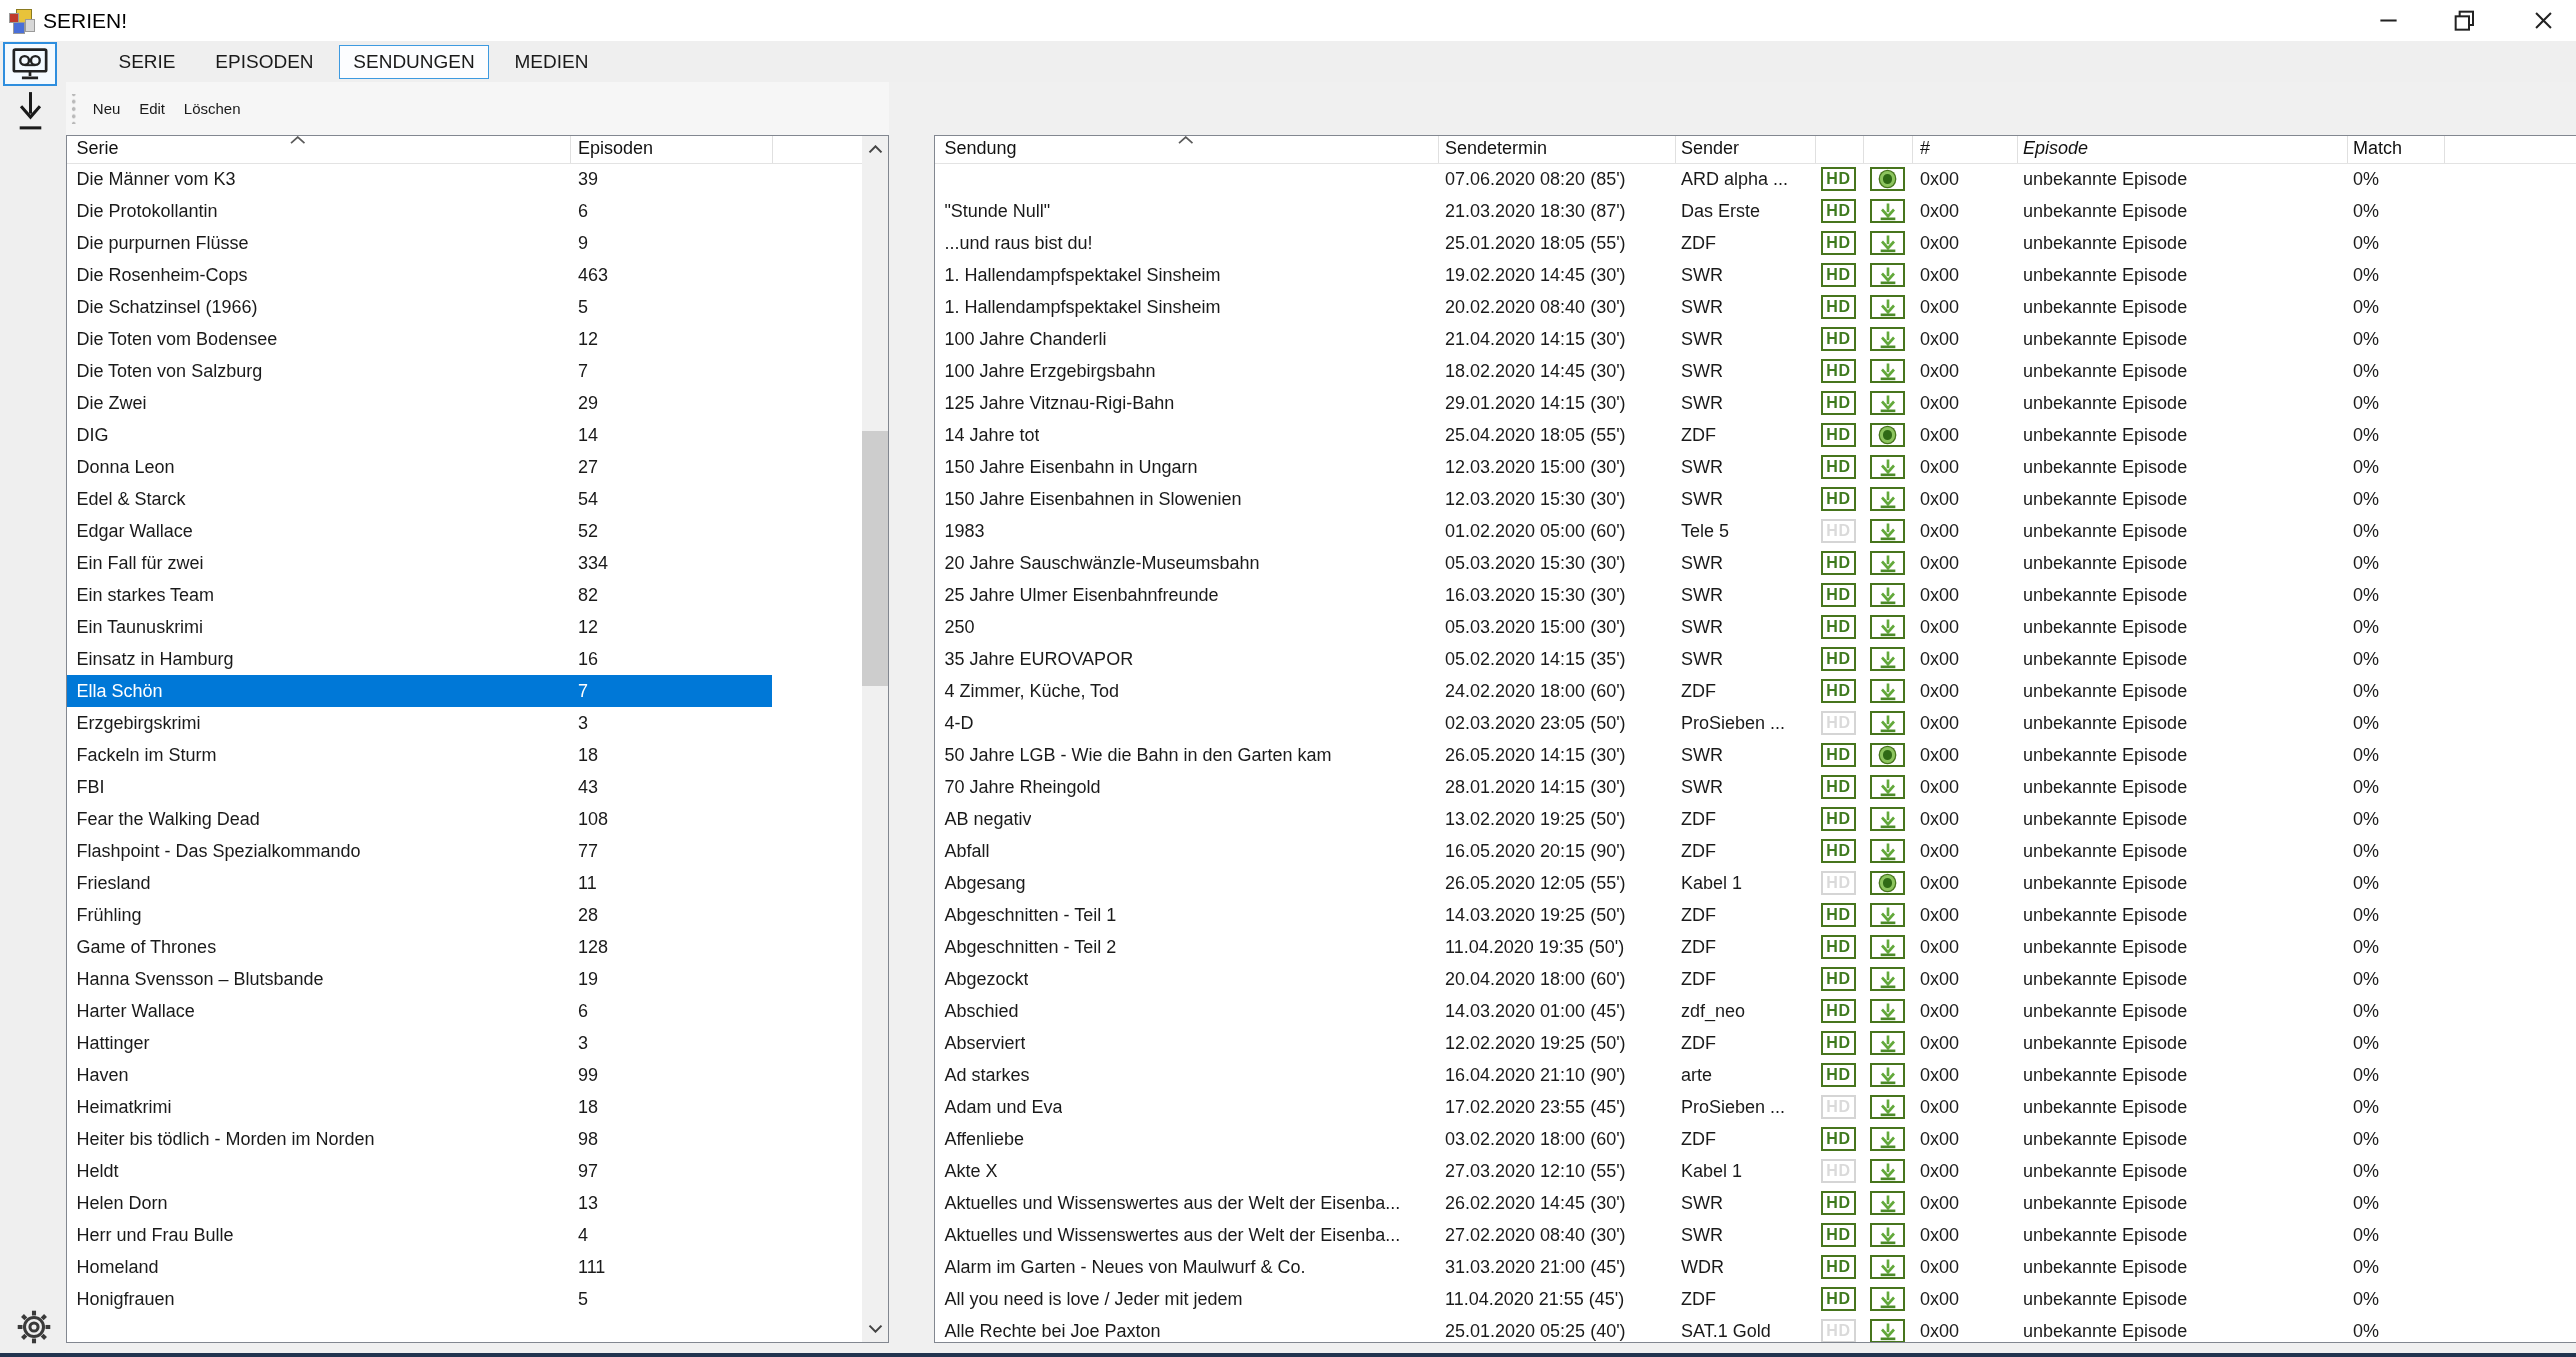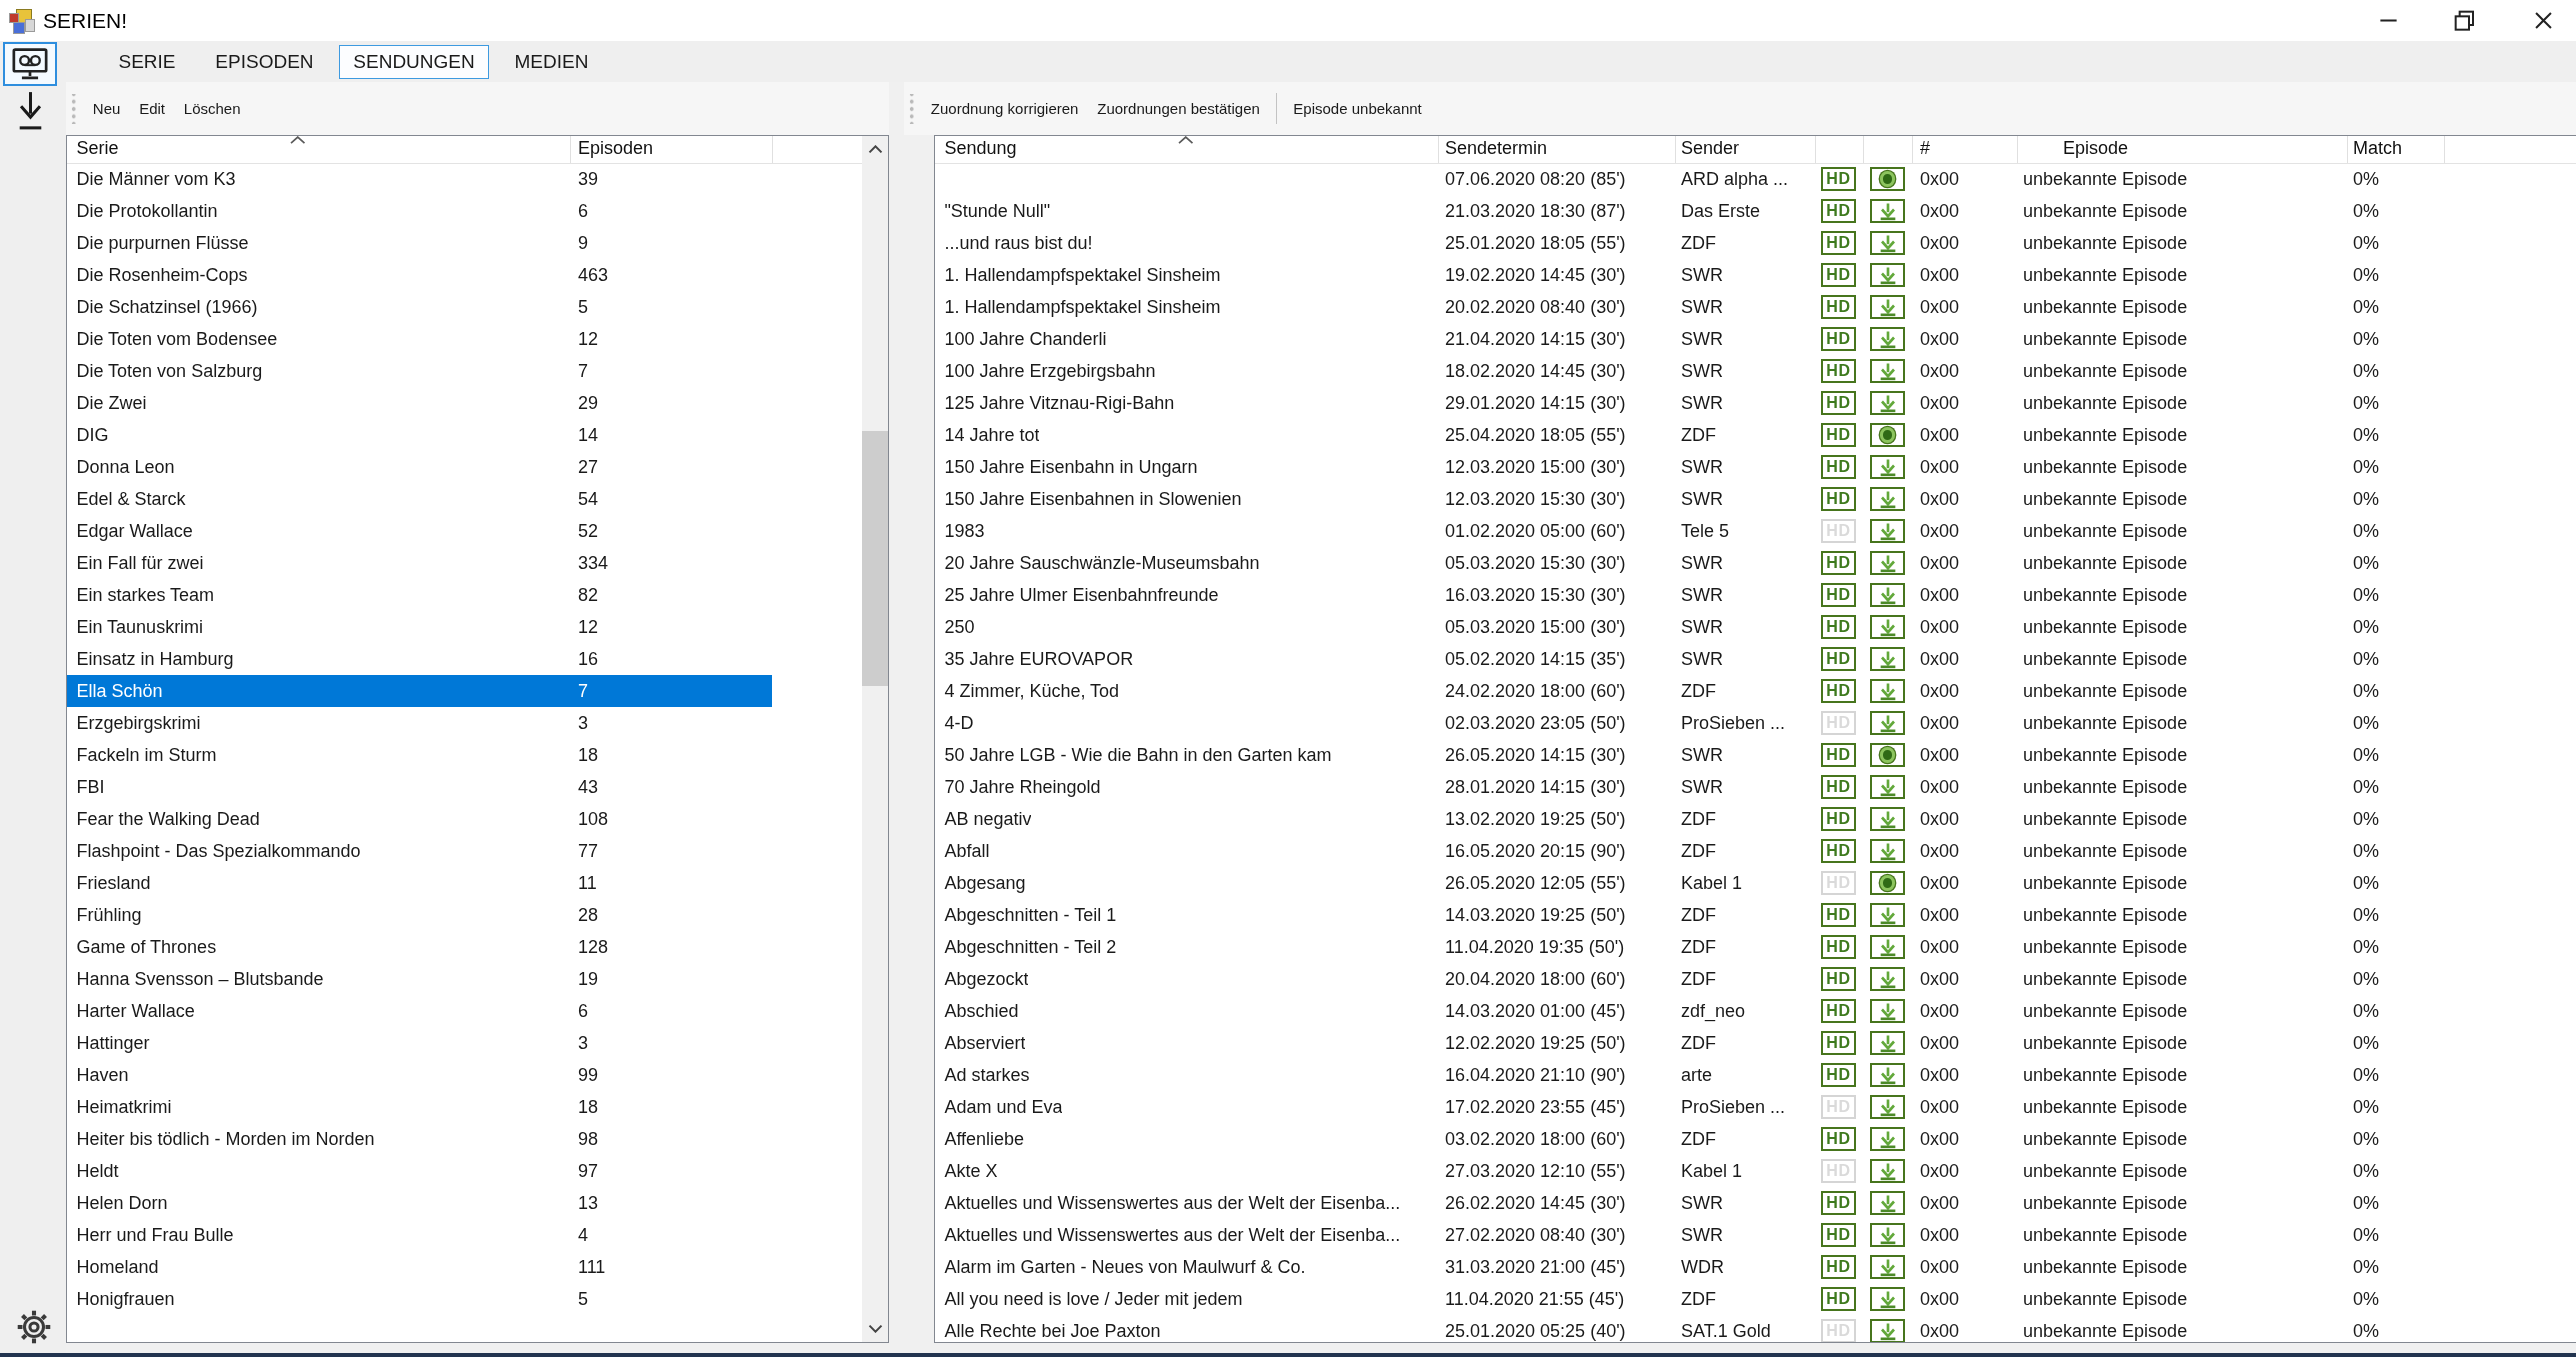--- a/index.html
+++ b/index.html
@@ -160,29 +160,20 @@
 
   <div class="toolstrip left">
     <div class="grip"></div>
     <div id="left-toolbar-items" style="display:flex;">
         <span class="tool-btn">Neu</span>
         <span class="tool-btn">Edit</span>
         <span class="tool-btn">Löschen</span>
       </div>
   </div>
 
-  <div class="toolstrip right">
-    <div class="grip"></div>
-    <div id="right-toolbar-items" style="display:flex;align-items:center;">
-        <span class="tool-btn">Zuordnung korrigieren</span>
-        <span class="tool-btn">Zuordnungen bestätigen</span>
-        <div class="tool-sep"></div>
-        <span class="tool-btn">Episode unbekannt</span>
-      </div>
-  </div>
 
   <div class="listview lv-left">
     <div class="lv-header">
       <div class="hcell" style="left:9.4px;">Serie</div>
       <div class="hcell" style="left:511px;">Episoden</div>
       <div class="hdiv" style="left:503px;"></div>
       <div class="hdiv" style="left:705px;"></div>
       <div class="sort-caret" style="left:222px;">
         <svg width="17.5" height="8.8" viewBox="0 0 26 13">
             <path d="M3 12 L13 3 L23 12" fill="none" stroke="#5a5a5a" stroke-width="2.5"></path>
@@ -349,21 +340,21 @@
       </div>
     </div>
   </div>
 
   <div class="listview lv-right">
     <div class="lv-header">
       <div class="hcell" style="left:9.4px;">Sendung</div>
       <div class="hcell" style="left:510px;">Sendetermin</div>
       <div class="hcell" style="left:746px;">Sender</div>
       <div class="hcell" style="left:985px;">#</div>
-      <div class="hcell" style="left:1128px;">Episode</div>
+      <div class="hcell" style="left:1088px;font-style:italic;">Episode</div>
       <div class="hcell" style="left:1418px;">Match</div>
       <div class="hdiv" style="left:503px;"></div>
       <div class="hdiv" style="left:740px;"></div>
       <div class="hdiv" style="left:880px;"></div>
       <div class="hdiv" style="left:928px;"></div>
       <div class="hdiv" style="left:977px;"></div>
       <div class="hdiv" style="left:1082px;"></div>
       <div class="hdiv" style="left:1412px;"></div>
       <div class="hdiv" style="left:1509px;"></div>
       <div class="sort-caret" style="left:242px;">

